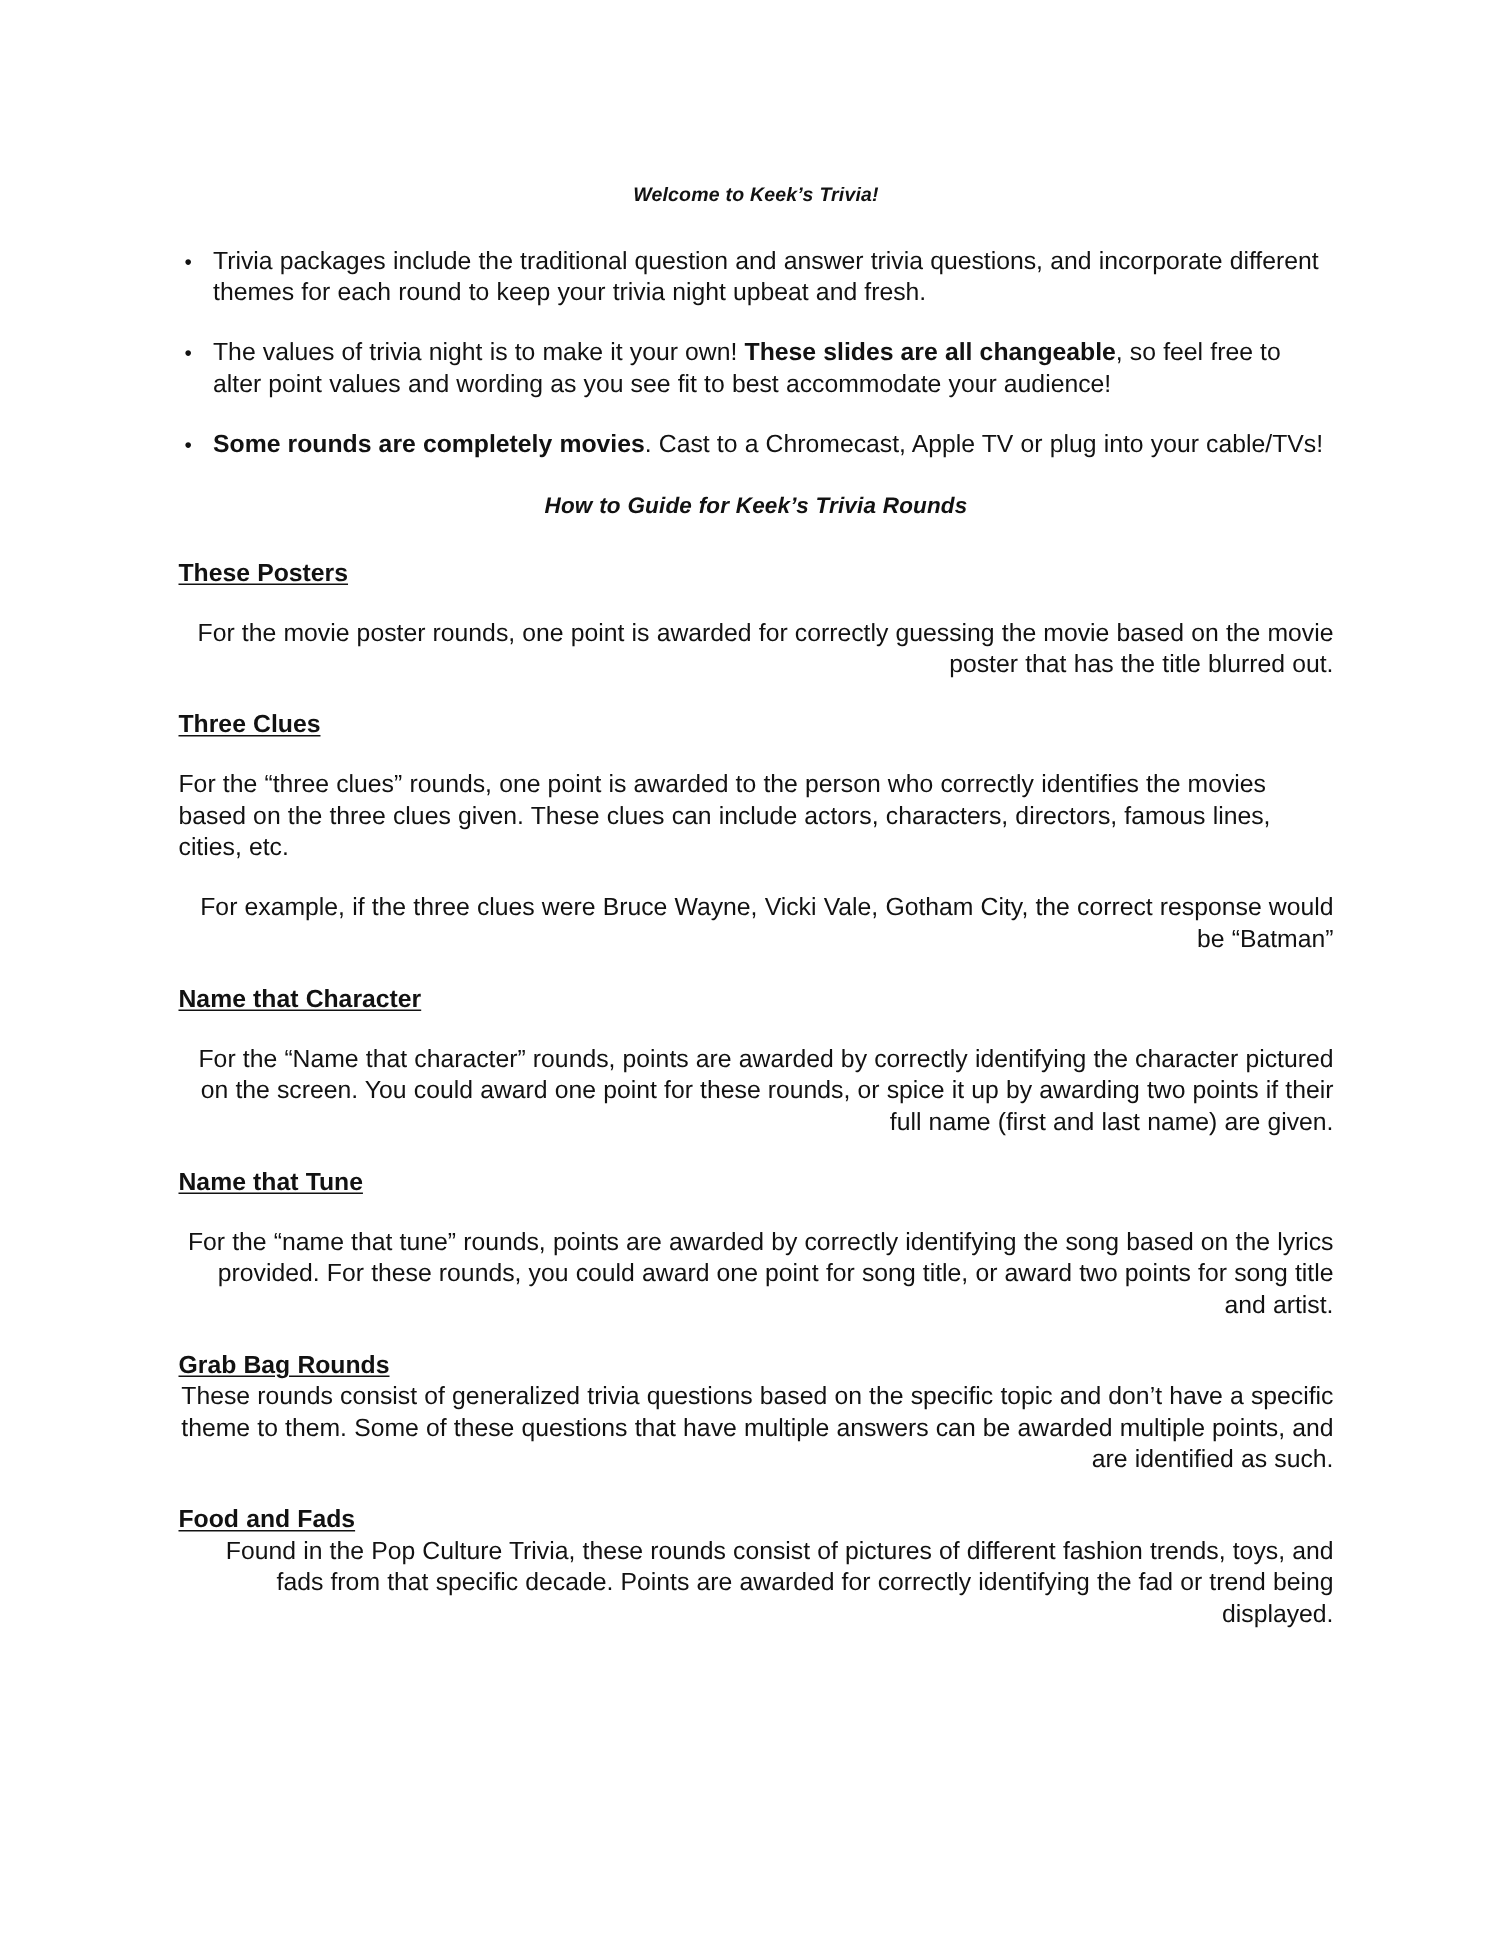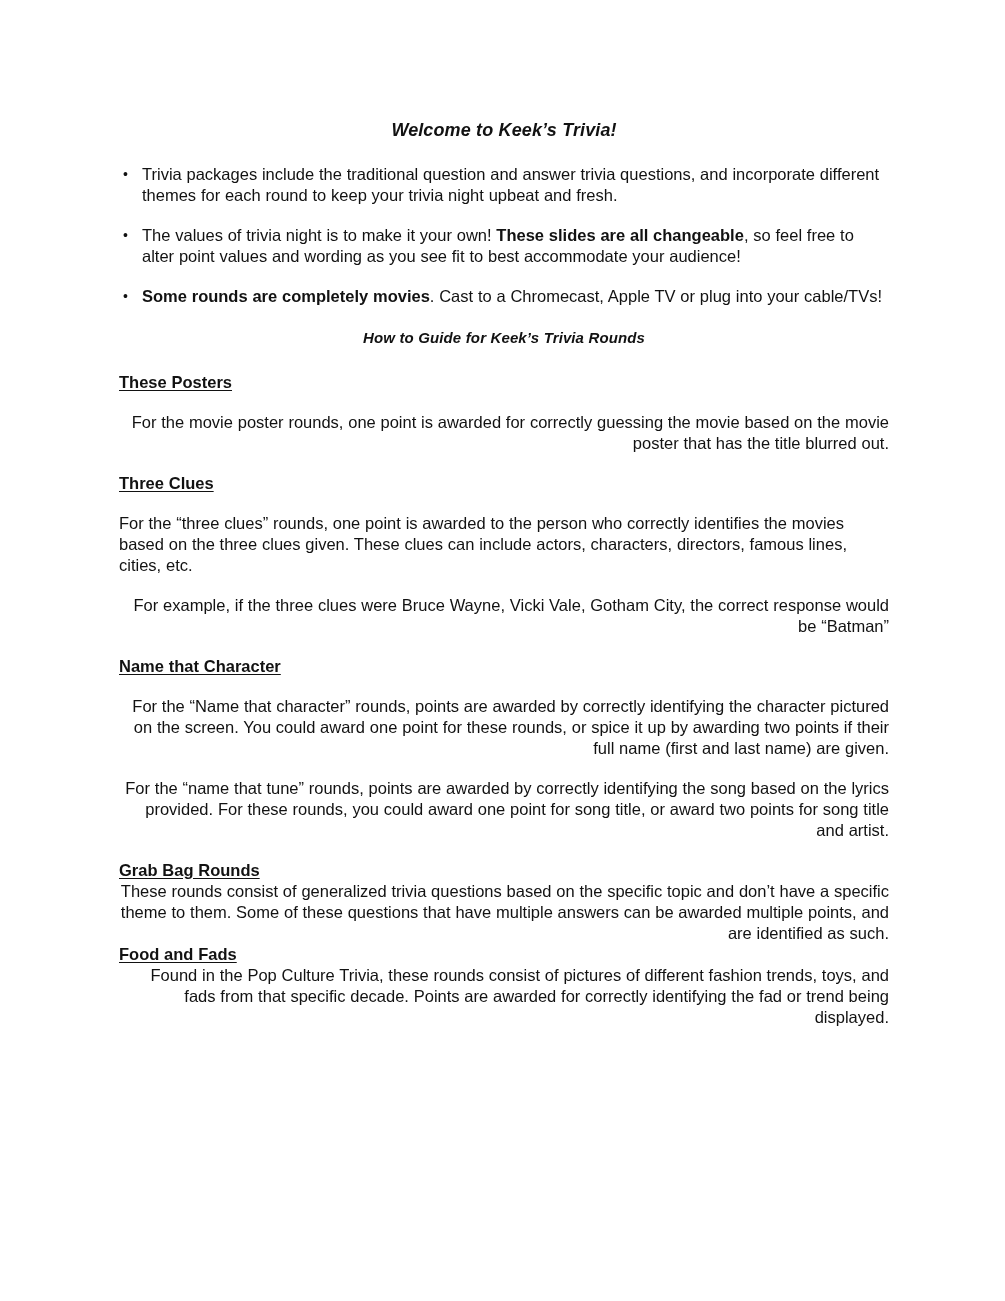--- a/index.html
+++ b/index.html
@@ -22,21 +22,21 @@
     background: #ffffff;
     overflow: hidden;
   }
   .content {
     width: 770px;
     font-size: 16.5px;
     line-height: 21px;
     word-spacing: 0.2px;
   }
   .doc-title {
-    font-size: 18px;
+    font-size: 13px;
     line-height: 24px;
     font-weight: 700;
     font-style: italic;
     text-align: center;
     margin: 0 0 22px 0;
     letter-spacing: 0.1px;
   }
   .doc-subtitle {
     font-size: 15px;
     line-height: 24px;
@@ -116,26 +116,27 @@
       <div class="para" style="margin-bottom:19px">For the “three clues” rounds, one point is awarded to the person who correctly identifies the movies based on the three clues given. These clues can include actors, characters, directors, famous lines, cities, etc.</div>
       <div class="para" style="margin-bottom:19px">For example, if the three clues were Bruce Wayne, Vicki Vale, Gotham City, the correct response would be “Batman”</div>
     </div>
 
     <div class="section">
       <div class="section-heading">Name that Character</div>
       <div class="para" style="margin-bottom:19px">For the “Name that character” rounds, points are awarded by correctly identifying the character pictured on the screen. You could award one point for these rounds, or spice it up by awarding two points if their full name (first and last name) are given.</div>
     </div>
 
     <div class="section">
+      <div class="section-heading">Name that Tune</div>
       <div class="para" style="margin-bottom:19px">For the “name that tune” rounds, points are awarded by correctly identifying the song based on the lyrics provided. For these rounds, you could award one point for song title, or award two points for song title and artist.</div>
     </div>
 
     <div class="section">
       <div class="section-heading tight">Grab Bag Rounds</div>
-      <div class="para" style="">These rounds consist of generalized trivia questions based on the specific topic and don’t have a specific theme to them. Some of these questions that have multiple answers can be awarded multiple points, and are identified as such.</div>
+      <div class="para" style="margin-bottom:19px">These rounds consist of generalized trivia questions based on the specific topic and don’t have a specific theme to them. Some of these questions that have multiple answers can be awarded multiple points, and are identified as such.</div>
     </div>
 
     <div class="section">
       <div class="section-heading tight">Food and Fads</div>
       <div class="para">Found in the Pop Culture Trivia, these rounds consist of pictures of different fashion trends, toys, and fads from that specific decade. Points are awarded for correctly identifying the fad or trend being displayed.</div>
     </div>
 
   </div>
 </div>
 

